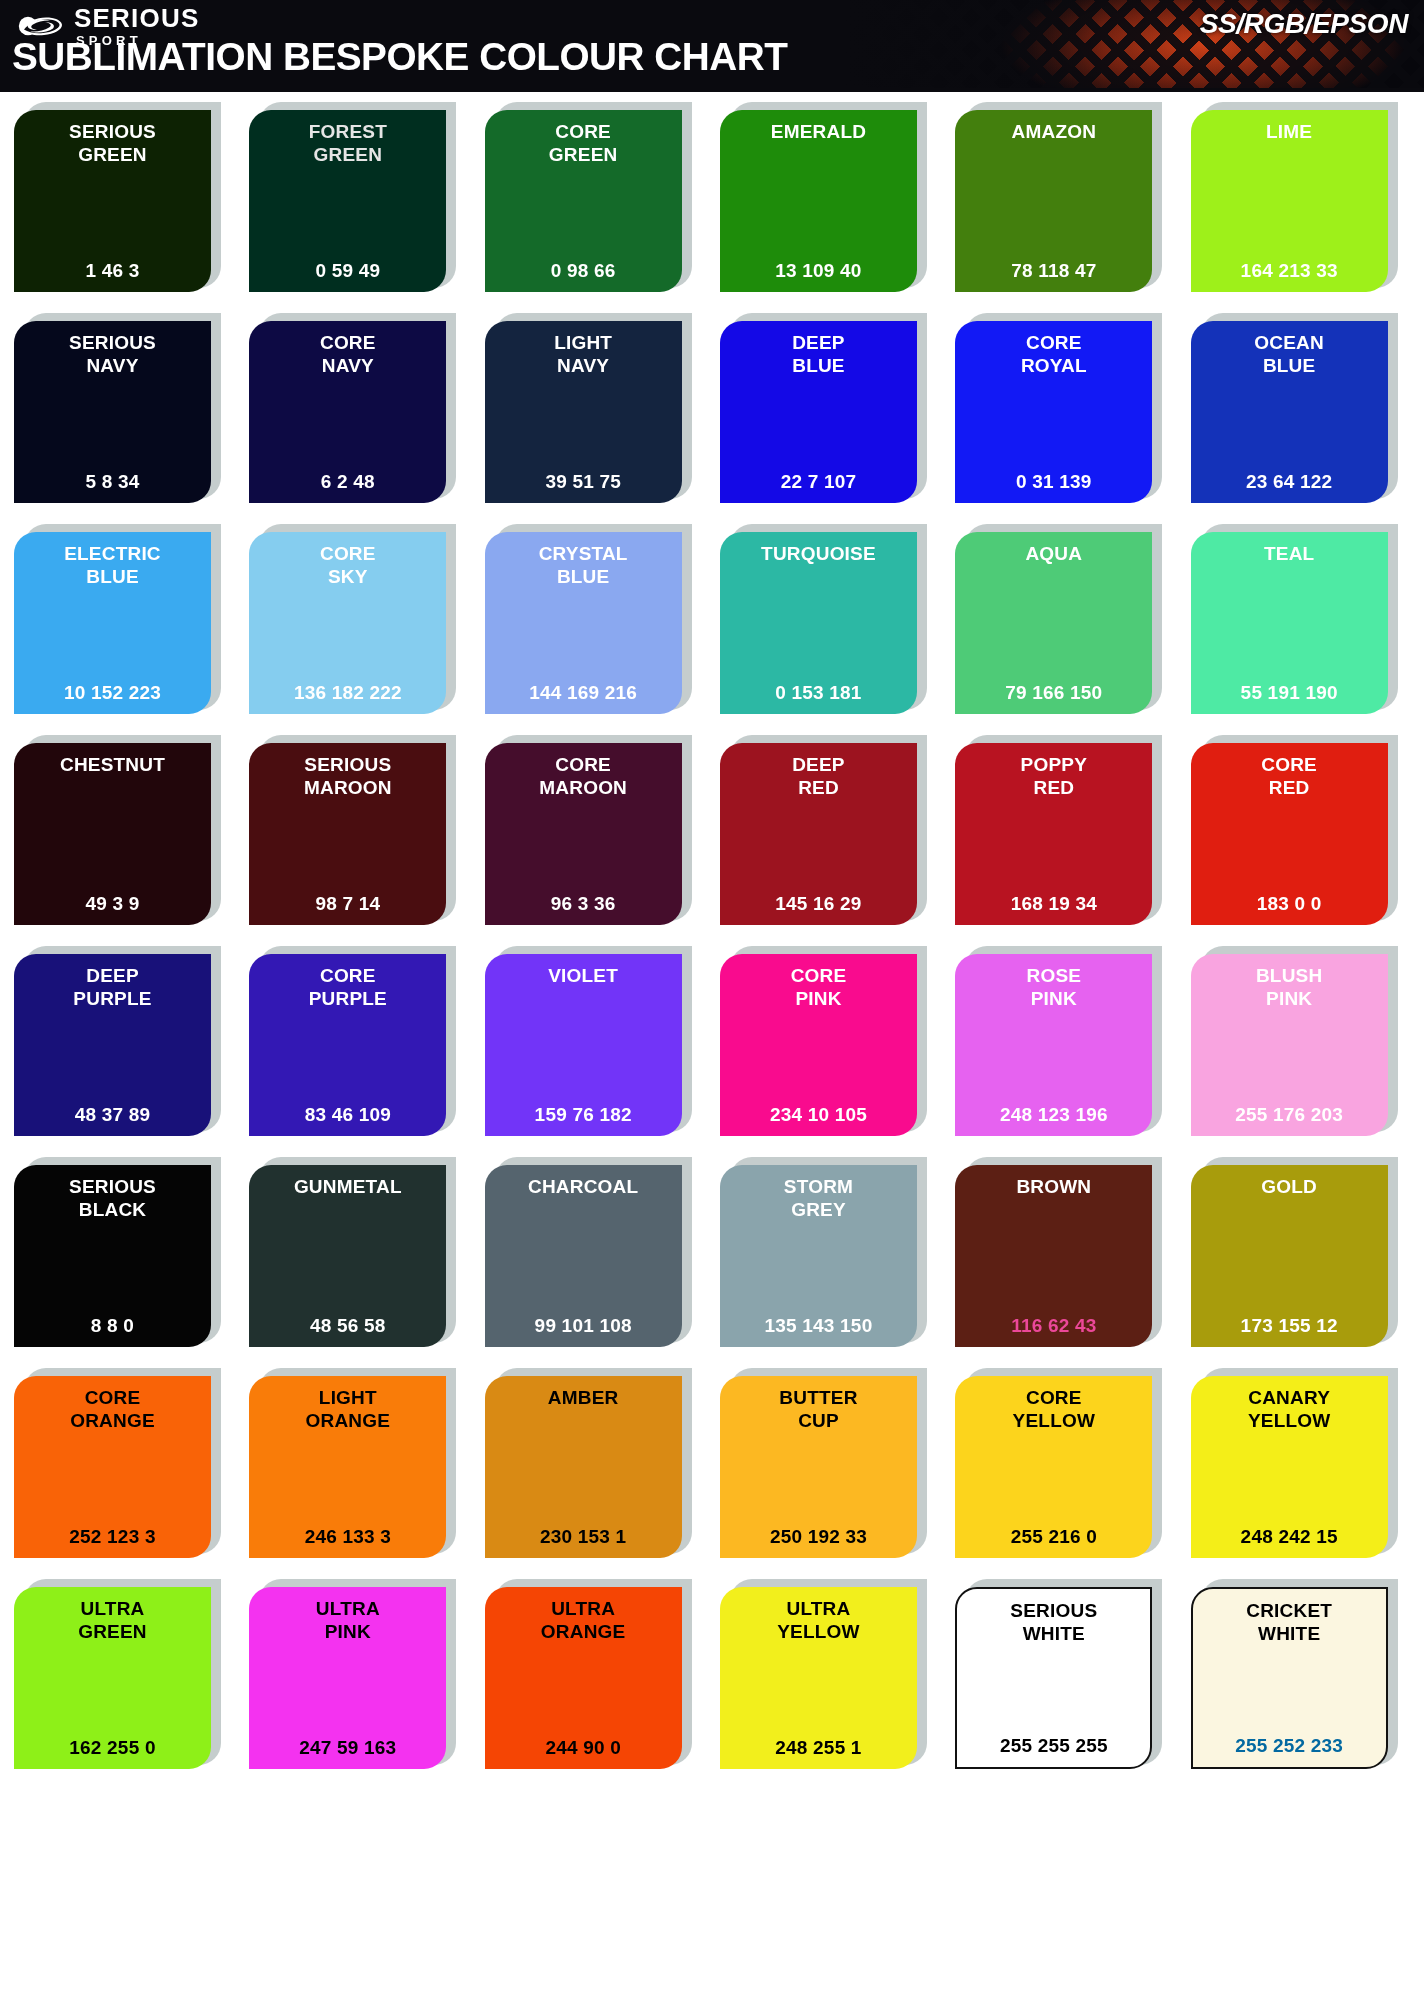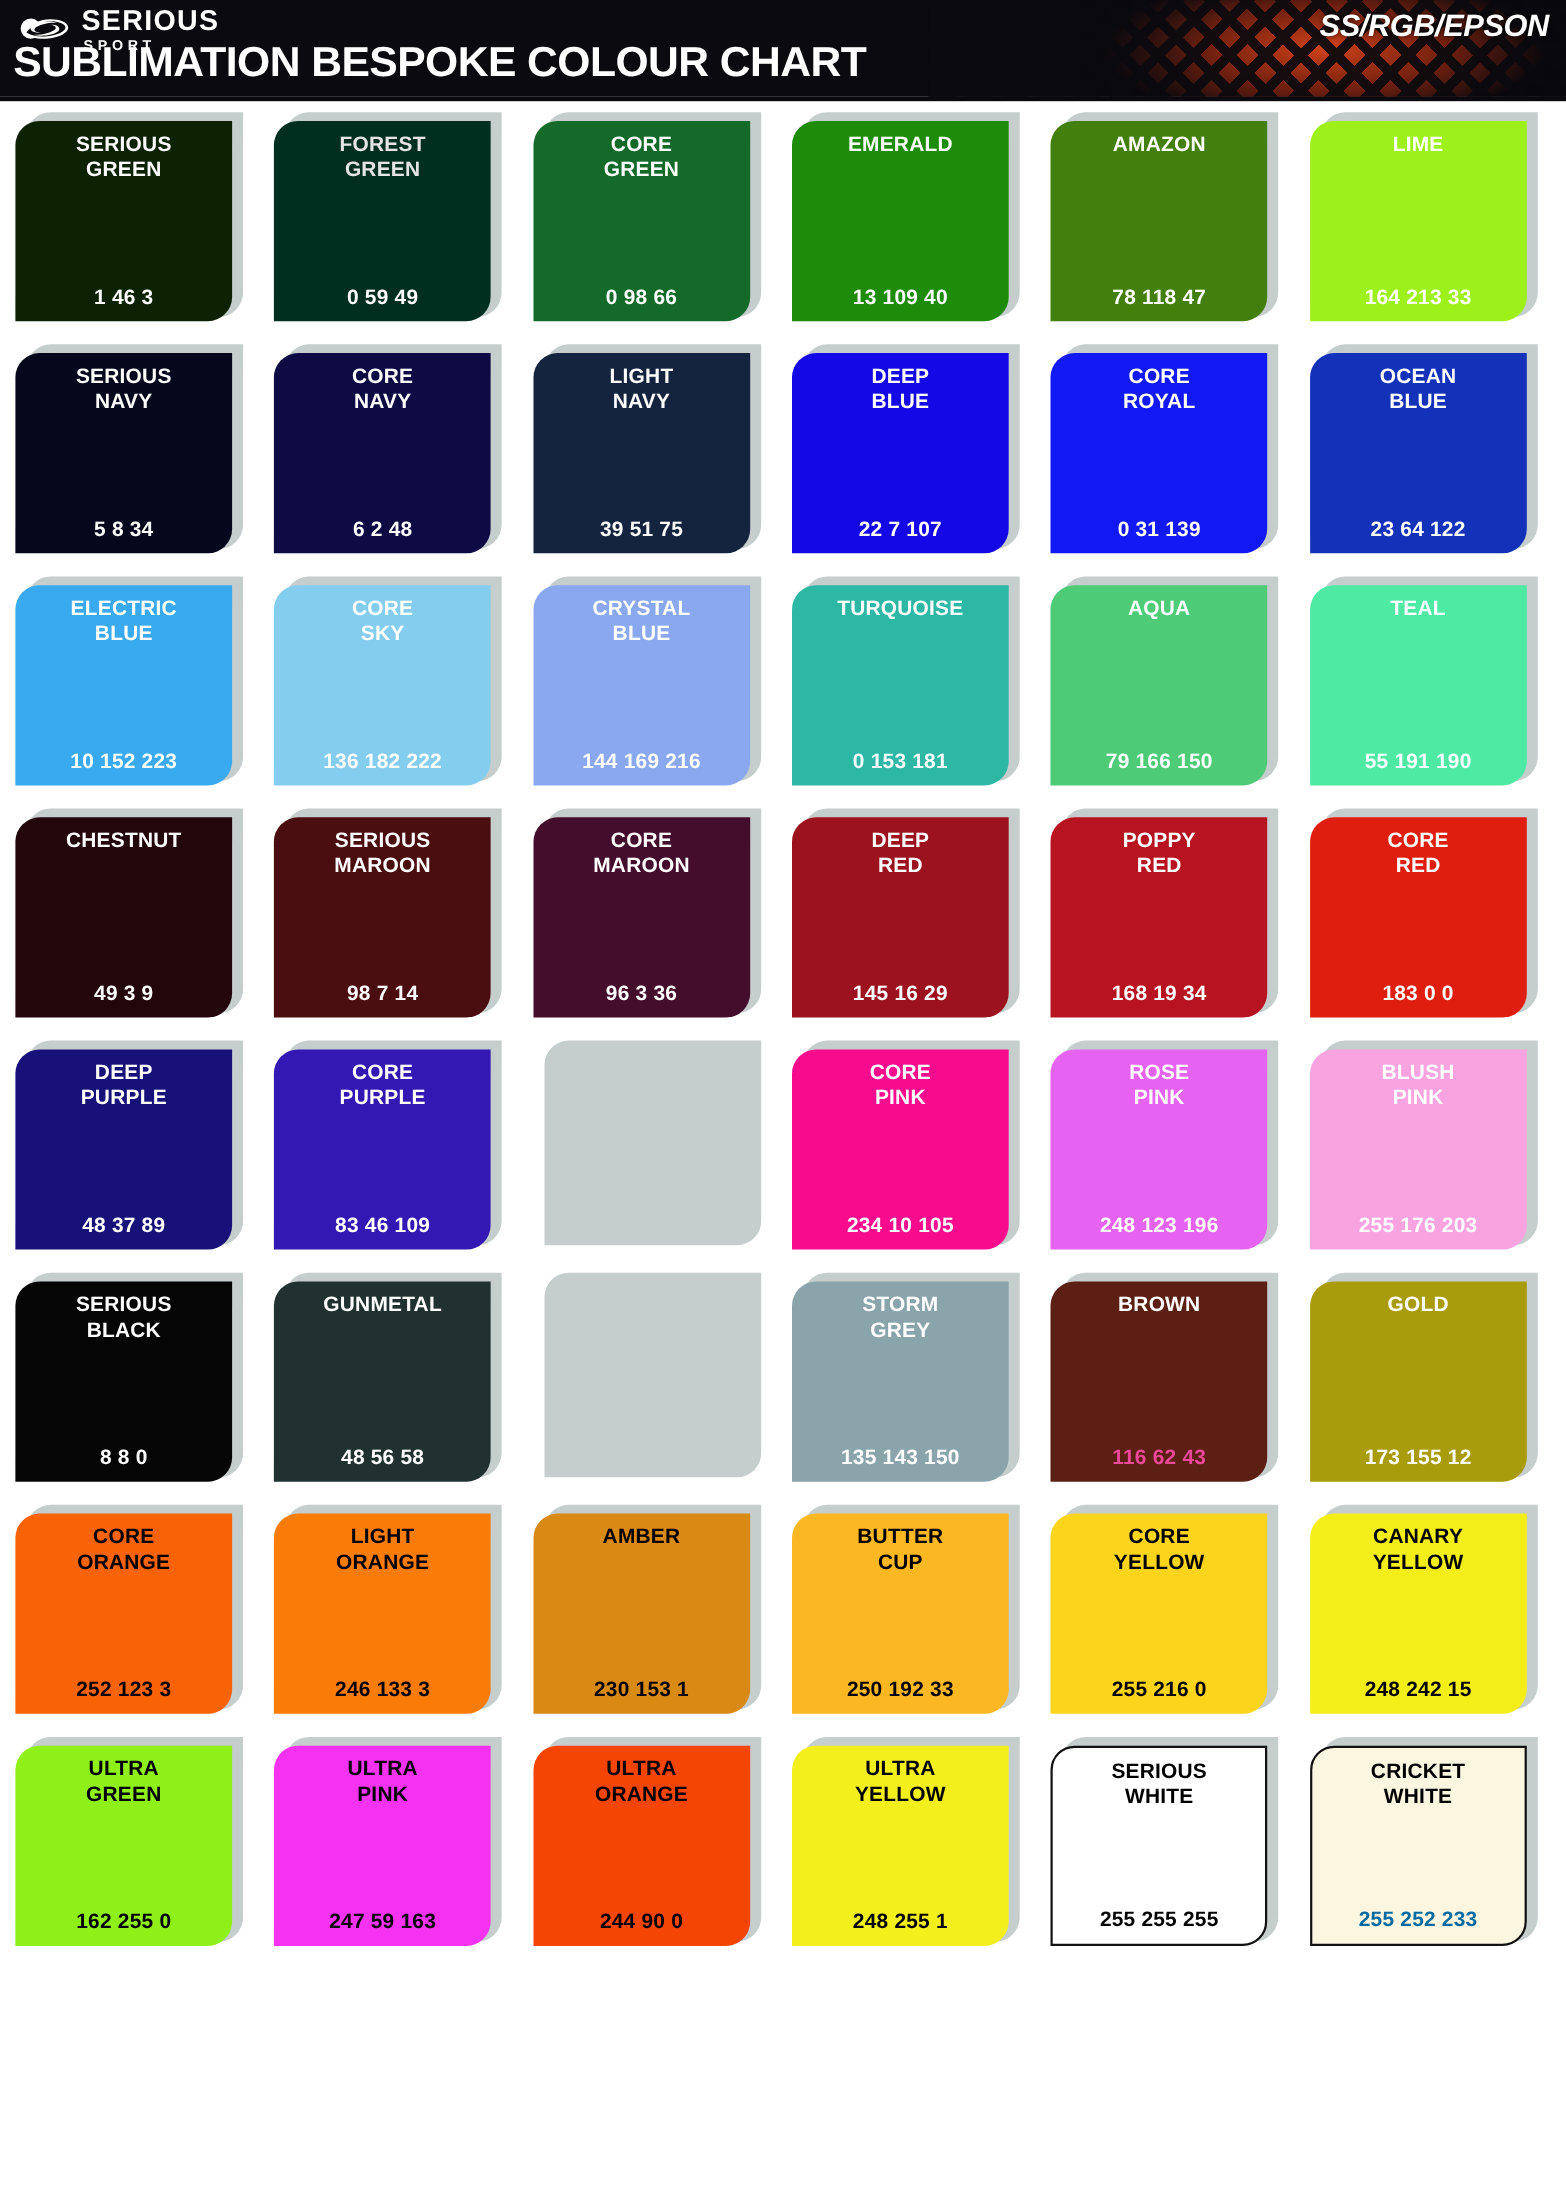--- a/index.html
+++ b/index.html
@@ -392,20 +392,24 @@
     <div class="swatch-wrap">
       <div class="swatch-shadow" style="background: rgb(197, 205, 205);"></div>
       <div class="swatch" style="background: rgb(51, 24, 180);">
         <div class="swatch-name" style="color: rgb(255, 255, 255);">CORE
 PURPLE</div>
         <div class="swatch-rgb" style="color: rgb(255, 255, 255);">83 46 109</div>
       </div>
     </div>
     <div class="swatch-wrap">
       <div class="swatch-shadow" style="background: rgb(197, 205, 205);"></div>
+      <div class="swatch" style="background: rgb(114, 52, 248);">
+        <div class="swatch-name" style="color: rgb(255, 255, 255);">VIOLET</div>
+        <div class="swatch-rgb" style="color: rgb(255, 255, 255);">159 76 182</div>
+      </div>
     </div>
     <div class="swatch-wrap">
       <div class="swatch-shadow" style="background: rgb(197, 205, 205);"></div>
       <div class="swatch" style="background: rgb(249, 11, 142);">
         <div class="swatch-name" style="color: rgb(255, 255, 255);">CORE
 PINK</div>
         <div class="swatch-rgb" style="color: rgb(255, 255, 255);">234 10 105</div>
       </div>
     </div>
     <div class="swatch-wrap">
@@ -434,20 +438,24 @@
     </div>
     <div class="swatch-wrap">
       <div class="swatch-shadow" style="background: rgb(197, 205, 205);"></div>
       <div class="swatch" style="background: rgb(33, 49, 47);">
         <div class="swatch-name" style="color: rgb(255, 255, 255);">GUNMETAL</div>
         <div class="swatch-rgb" style="color: rgb(255, 255, 255);">48 56 58</div>
       </div>
     </div>
     <div class="swatch-wrap">
       <div class="swatch-shadow" style="background: rgb(197, 205, 205);"></div>
+      <div class="swatch" style="background: rgb(85, 100, 110);">
+        <div class="swatch-name" style="color: rgb(255, 255, 255);">CHARCOAL</div>
+        <div class="swatch-rgb" style="color: rgb(255, 255, 255);">99 101 108</div>
+      </div>
     </div>
     <div class="swatch-wrap">
       <div class="swatch-shadow" style="background: rgb(197, 205, 205);"></div>
       <div class="swatch" style="background: rgb(138, 164, 172);">
         <div class="swatch-name" style="color: rgb(255, 255, 255);">STORM
 GREY</div>
         <div class="swatch-rgb" style="color: rgb(255, 255, 255);">135 143 150</div>
       </div>
     </div>
     <div class="swatch-wrap">

